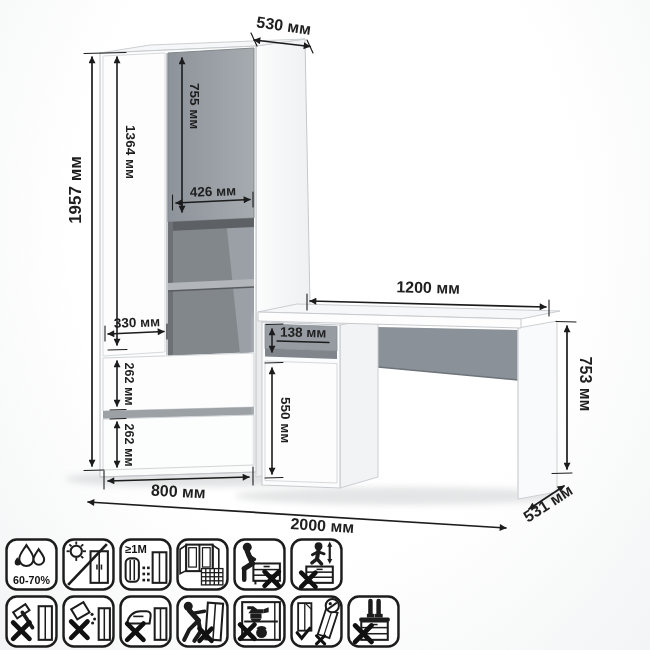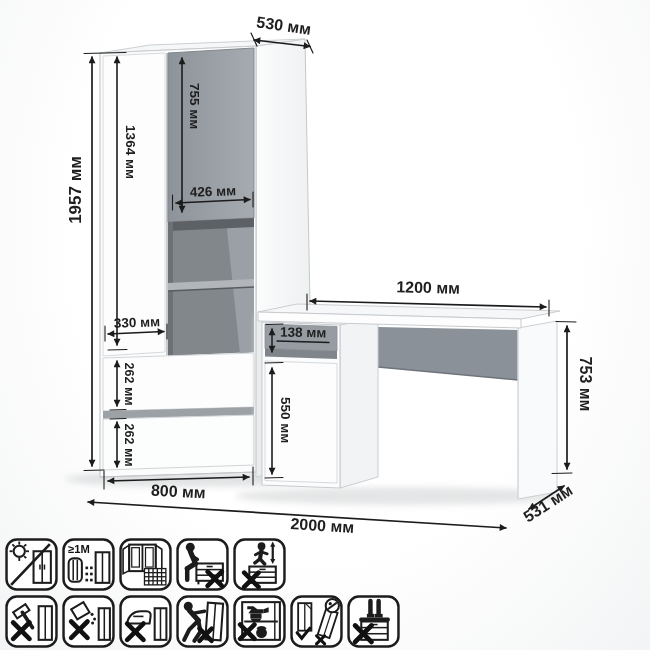--- a/index.html
+++ b/index.html
@@ -195,20 +195,29 @@
 
     <g>
       <line x1="88" y1="502" x2="506" y2="528" stroke="#1c1c1c" stroke-width="1.7" marker-start="url(#as)" marker-end="url(#ae)"></line>
       <text class="dim dim16" text-anchor="middle" x="322" y="531" transform="rotate(3.5,322,531)">2000 мм</text>
     </g>
   </g>
 </svg>
 
 <div class="icons-row" id="icons-row-1">
 
+  <div class="icon-cell">
+    <svg width="53" height="53" viewBox="0 0 52 52">
+      <rect x="1.5" y="1.5" width="49" height="49" rx="10" fill="#fff" stroke="#1c1c1c" stroke-width="2.4"></rect>
+      <path d="M21,7 C17.5,12.5 14,16 14,20.5 a7,7 0 0 0 14,0 C28,16 24.5,12.5 21,7 Z" fill="none" stroke="#1c1c1c" stroke-width="2"></path>
+      <path d="M33,11 C30.5,15 28,17.8 28,21 a5.2,5.2 0 0 0 10.4,0 C38.4,17.8 35.5,15 33,11 Z" fill="#fff" stroke="#1c1c1c" stroke-width="2"></path>
+      <path d="M12,19 C10.7,21 9.5,22.5 9.5,24 a3,3 0 0 0 6,0 C15.5,22.5 13.3,21 12,19 Z" fill="#1c1c1c"></path>
+      <text x="26" y="45" text-anchor="middle" font-size="10.5" font-weight="bold" fill="#111">60-70%</text>
+    </svg>
+  </div>
 
 
   <div class="icon-cell">
     <svg width="53" height="53" viewBox="0 0 52 52">
       <rect x="1.5" y="1.5" width="49" height="49" rx="10" fill="#fff" stroke="#1c1c1c" stroke-width="2.4"></rect>
       <circle cx="14" cy="13" r="5.5" fill="none" stroke="#1c1c1c" stroke-width="2"></circle>
       <g stroke="#1c1c1c" stroke-width="1.8">
         <line x1="14" y1="3.5" x2="14" y2="6.5"></line>
             <line x1="14" y1="19.5" x2="14" y2="22.5"></line>
         <line x1="4.5" y1="13" x2="7.5" y2="13"></line>

